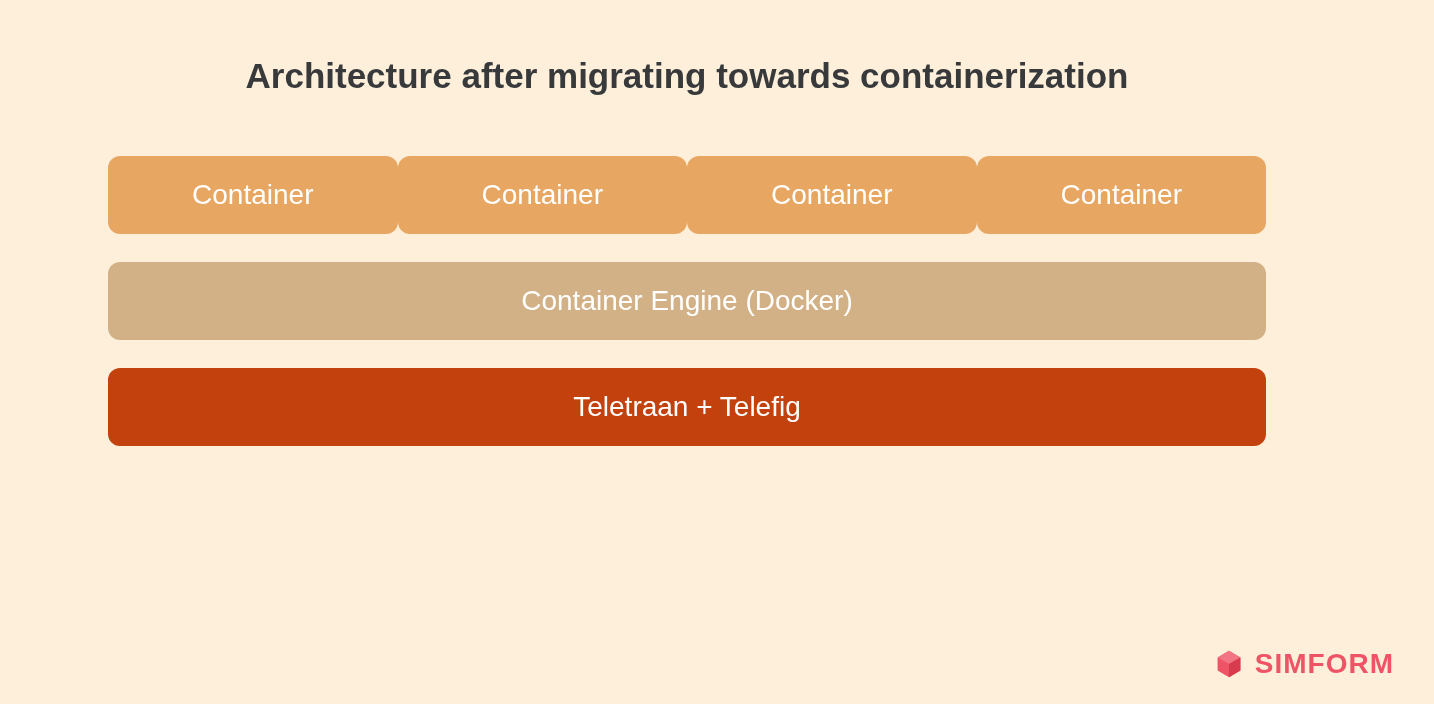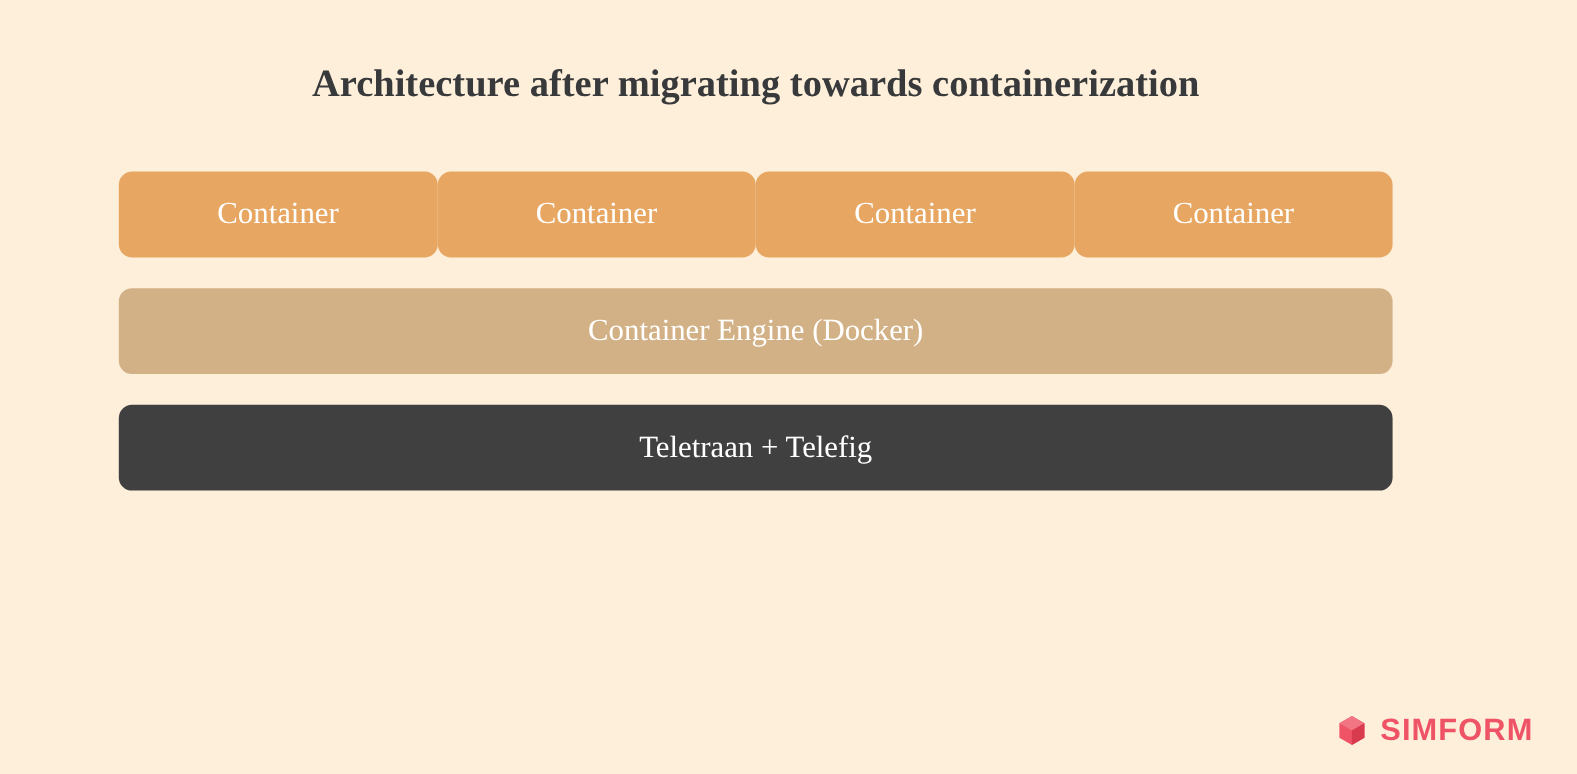--- a/index.html
+++ b/index.html
@@ -4,21 +4,20 @@
 <style>
   * { box-sizing: border-box; margin: 0; padding: 0; }
   html, body { width: 1434px; height: 704px; }
   body {
     background: #fdefda;
     font-family: -apple-system, BlinkMacSystemFont, "Segoe UI", Arial, sans-serif;
     position: relative;
   }
   .wrap {
     padding: 56px 168px 0 108px;
-    font-family: Liberation Serif, serif;
   }
   .title {
     font-size: 35px;
     font-weight: 700;
     color: #38393b;
     text-align: center;
     margin-bottom: 60px;
   }
   .containers-row {
     display: flex;
@@ -42,21 +41,21 @@
     height: 78px;
     display: flex;
     align-items: center;
     justify-content: center;
     font-size: 28px;
     font-weight: 500;
     color: #ffffff;
     margin-bottom: 28px;
   }
   .engine   { background: #d3b186; align-items: center; }
-  .teletraan{ background: #404040; justify-content: center; }
+  .teletraan{ background: #c2410c; justify-content: center; }
   .ami      { background: #c79053; margin-bottom: 0; }
   .logo {
     position: absolute;
     right: 40px;
     bottom: 24px;
     display: flex;
     align-items: center;
     gap: 11px;
     color: #ef5366;
     font-weight: 700;

